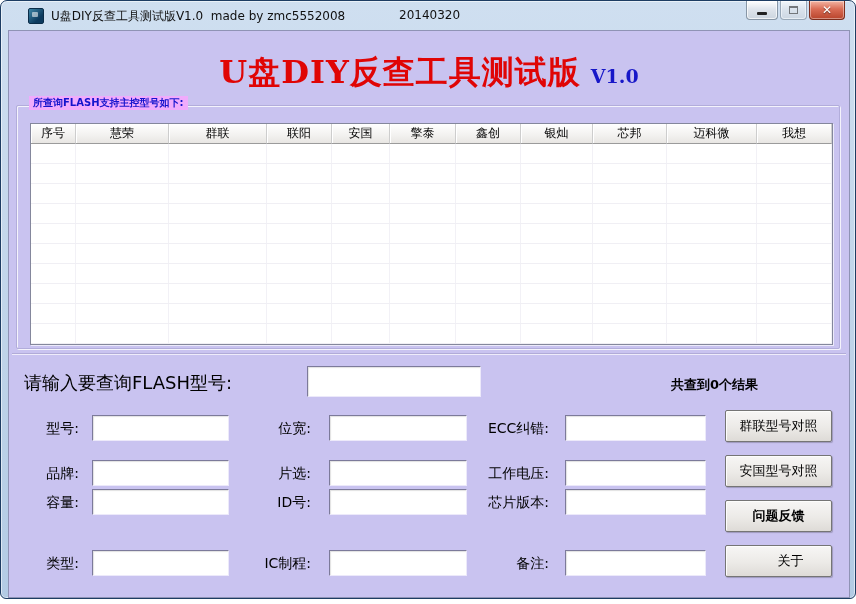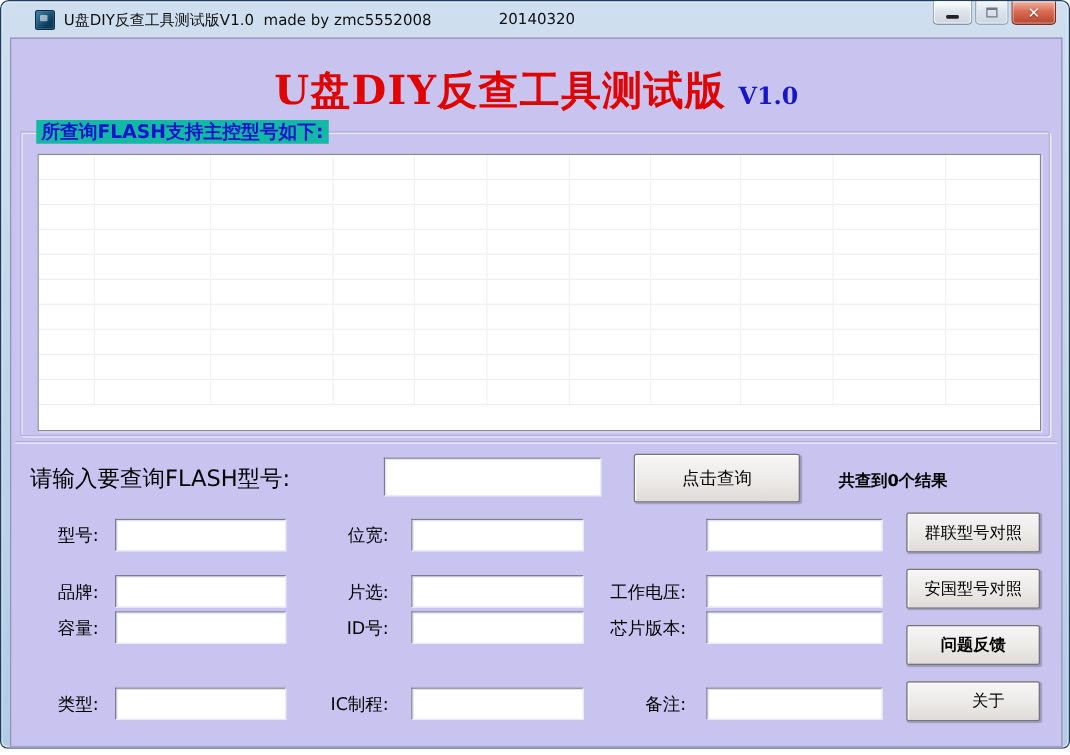--- a/index.html
+++ b/index.html
@@ -32,22 +32,22 @@
   .client{position:absolute;left:7px;top:29px;width:842px;height:568px;background:#c9c3f0;
     border:1px solid #8f93b5;box-sizing:border-box;}
 
   .app-title{position:absolute;left:0;top:20px;width:100%;text-align:center;white-space:nowrap;}
   .app-title .big{font-family:"DejaVu Serif","Liberation Serif",serif;font-weight:bold;font-size:32px;letter-spacing:1px;}
   .app-title .ver{font-family:"DejaVu Serif","Liberation Serif",serif;font-weight:bold;font-size:19px;margin-left:10px;}
 
   
   .groupbox{position:absolute;left:7px;top:74px;width:824px;height:244px;box-sizing:border-box;
     border:1px solid #b2addb;border-radius:2px;box-shadow:inset 1px 1px 0 rgba(255,255,255,.8),1px 1px 0 rgba(255,255,255,.8);}
-  .groupbox .legend{position:absolute;left:12px;top:-10px;padding:0 4px;background:#14b8a6;
-    font-size:15px;font-weight:bold;color:#1414cd;white-space:nowrap;text-align:center;}
+  .groupbox .legend{position:absolute;left:12px;top:-10px;padding:0 4px;background:#f0abfc;
+    font-size:10px;font-weight:bold;color:#1414cd;white-space:nowrap;text-align:center;}
 
   
   .listview{position:absolute;left:21px;top:92px;width:803px;height:222px;background:#fff;
     border:1px solid #84879c;box-sizing:border-box;overflow:hidden;box-shadow:1px 1px 0 rgba(255,255,255,.65);}
   .lv-header{display:flex;height:20px;}
   .hcell{box-sizing:border-box;height:20px;display:flex;align-items:center;justify-content:center;
     font-size:12px;color:#000;background:linear-gradient(#ffffff,#f2f1ef 60%,#e8e6e3);
     border-right:1px solid #cdcdcd;border-bottom:1px solid #9b9b9b;box-shadow:inset 1px 1px 0 #fff;
     white-space:nowrap;overflow:hidden;}
   .trow{display:flex;height:20px;box-sizing:border-box;border-bottom:1px solid #f0eff4;}
@@ -108,20 +108,33 @@
 
       <div class="app-title">
         <span class="big" style="color: rgb(224, 5, 5);">U盘DIY反查工具测试版</span><span class="ver" style="color: rgb(23, 23, 200);">V1.0</span>
       </div>
 
       <div class="groupbox">
         <div class="legend">所查询FLASH支持主控型号如下:</div>
       </div>
 
       <div class="listview">
+        <div class="lv-header">
+            <div class="hcell" style="width: 45px;">序号</div>
+            <div class="hcell" style="width: 93px;">慧荣</div>
+            <div class="hcell" style="width: 98px;">群联</div>
+            <div class="hcell" style="width: 65px;">联阳</div>
+            <div class="hcell" style="width: 58px;">安国</div>
+            <div class="hcell" style="width: 66px;">擎泰</div>
+            <div class="hcell" style="width: 65px;">鑫创</div>
+            <div class="hcell" style="width: 72px;">银灿</div>
+            <div class="hcell" style="width: 74px;">芯邦</div>
+            <div class="hcell" style="width: 90px;">迈科微</div>
+            <div class="hcell" style="flex: 1 1 0%;">我想</div>
+          </div>
         <div>
             <div class="trow">
               <div class="tcell" style="width: 45px;"></div>
               <div class="tcell" style="width: 93px;"></div>
               <div class="tcell" style="width: 98px;"></div>
               <div class="tcell" style="width: 65px;"></div>
               <div class="tcell" style="width: 58px;"></div>
               <div class="tcell" style="width: 66px;"></div>
               <div class="tcell" style="width: 65px;"></div>
               <div class="tcell" style="width: 72px;"></div>
@@ -246,27 +259,27 @@
               <div class="tcell" style="width: 90px;"></div>
               <div class="tcell" style="flex: 1 1 0%;"></div>
             </div>
           </div>
       </div>
 
       <div class="divider"></div>
 
       <div class="query-label">请输入要查询FLASH型号:</div>
       <input class="tbox query-input" value="" style="">
-      <button class="btn query-btn">点击查询</button>
       <div class="result-text">共查到0个结果</div>
 
       <div class="fl x1l y1">型号:</div>
       <input class="tbox fi x1i y1" value="" style="">
       <div class="fl x2l y1">位宽:</div>
       <input class="tbox fi x2i y1" value="" style="">
+      <div class="fl x3l y1">ECC纠错:</div>
       <input class="tbox fi x3i y1" value="" style="">
       <button class="btn sb by1">群联型号对照</button>
 
       <div class="fl x1l y2">品牌:</div>
       <input class="tbox fi x1i y2" value="" style="">
       <div class="fl x2l y2">片选:</div>
       <input class="tbox fi x2i y2" value="" style="">
       <div class="fl x3l y2">工作电压:</div>
       <input class="tbox fi x3i y2" value="" style="">
       <button class="btn sb by2">安国型号对照</button>

